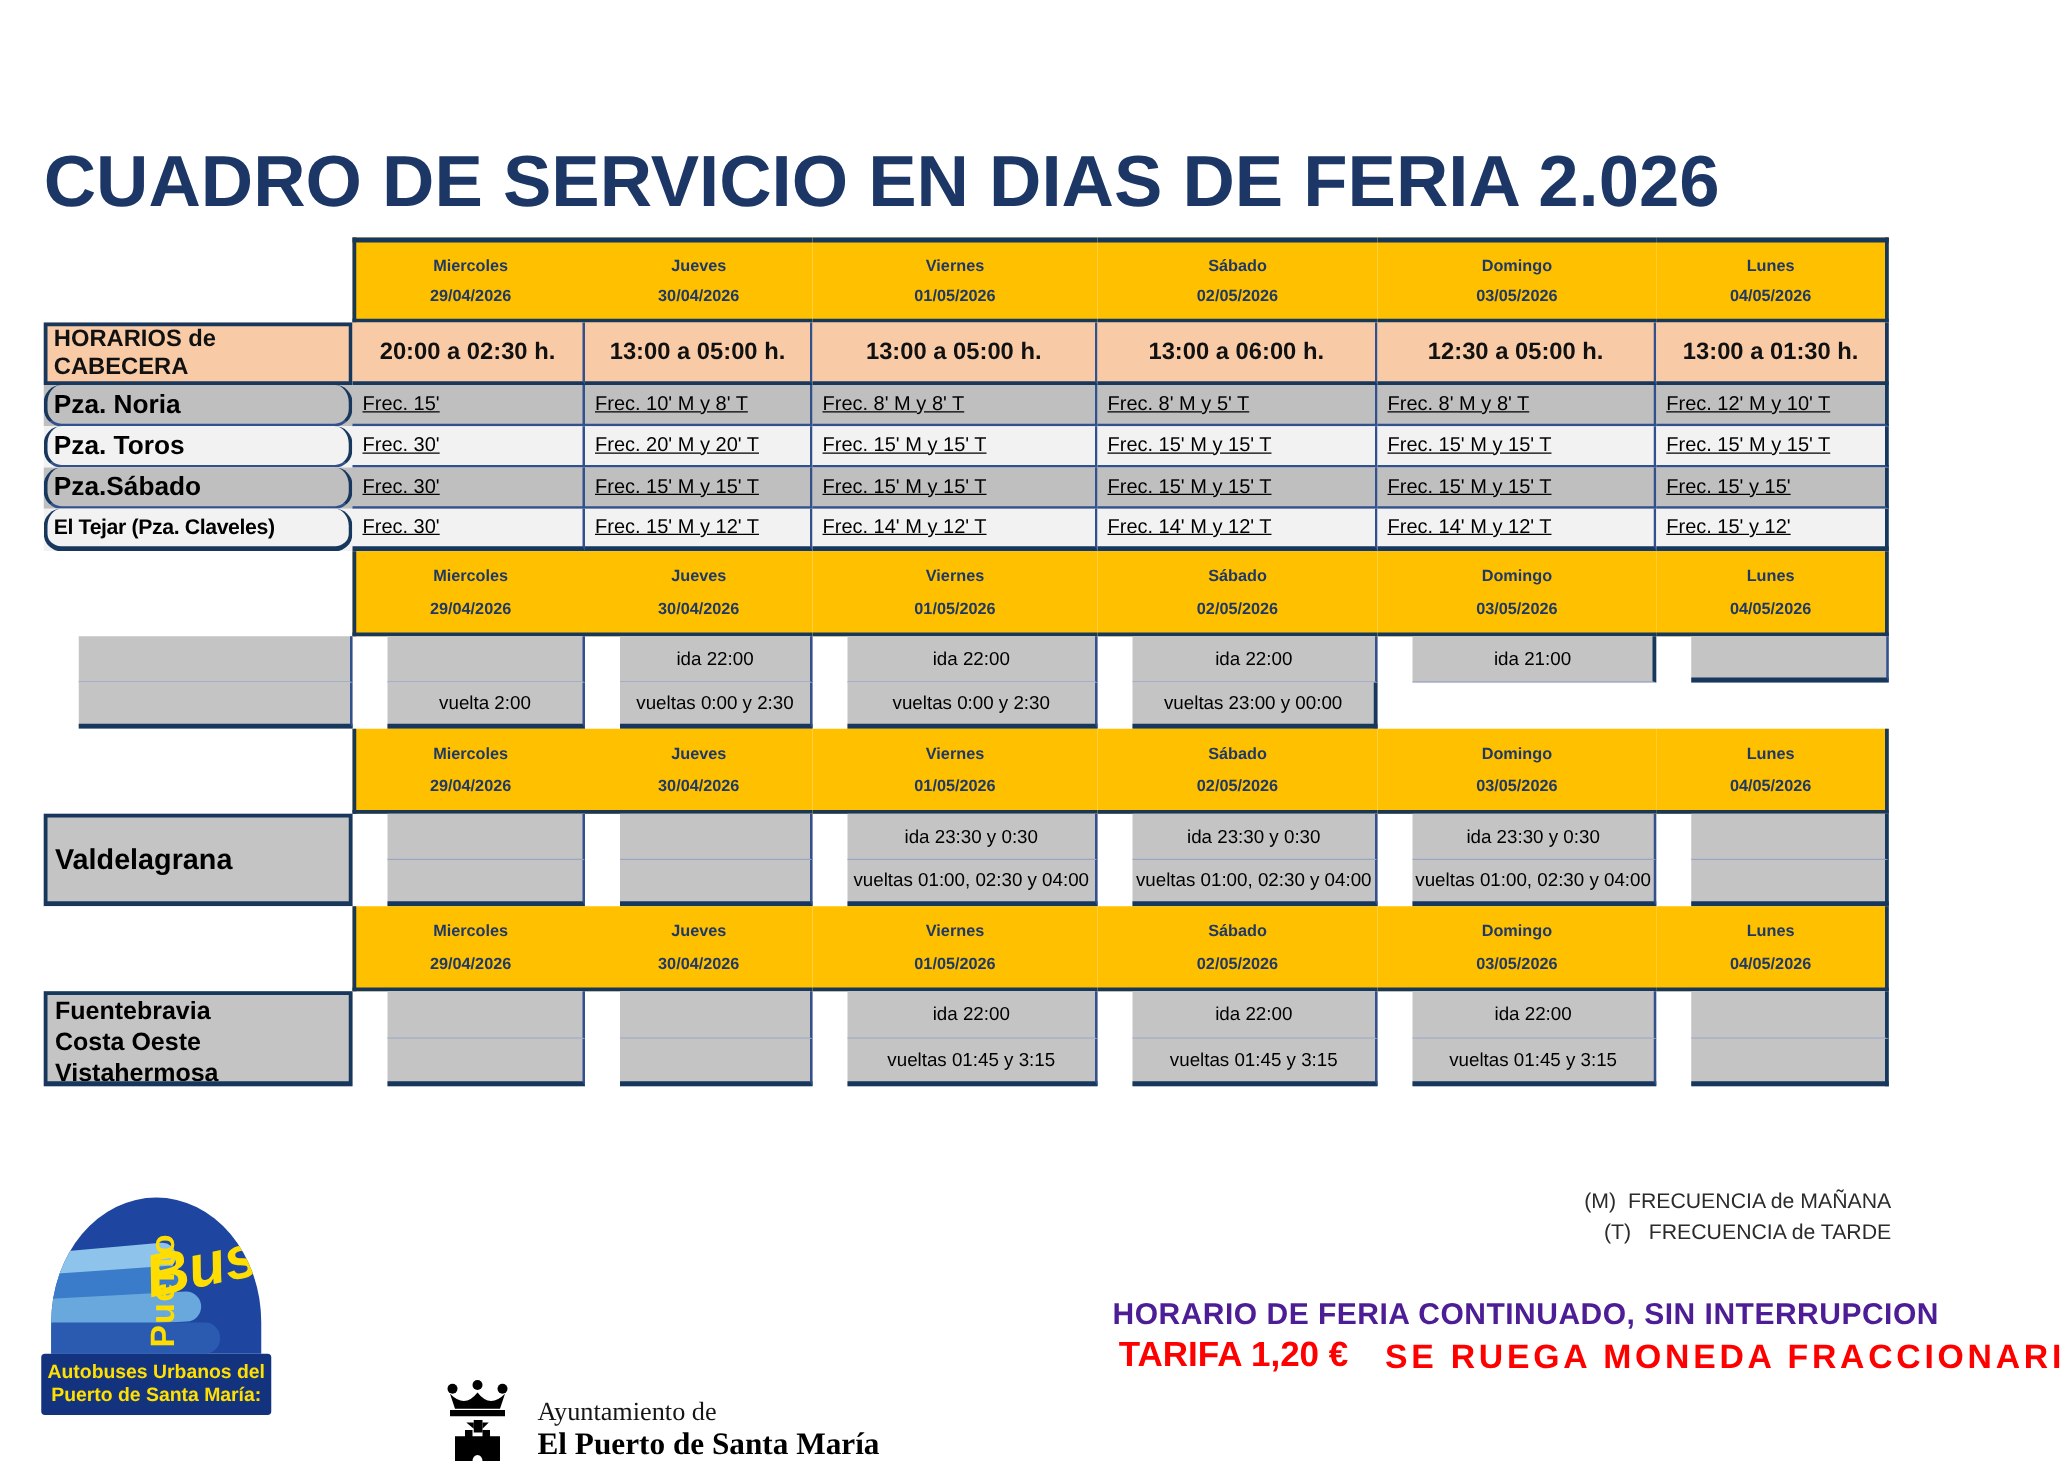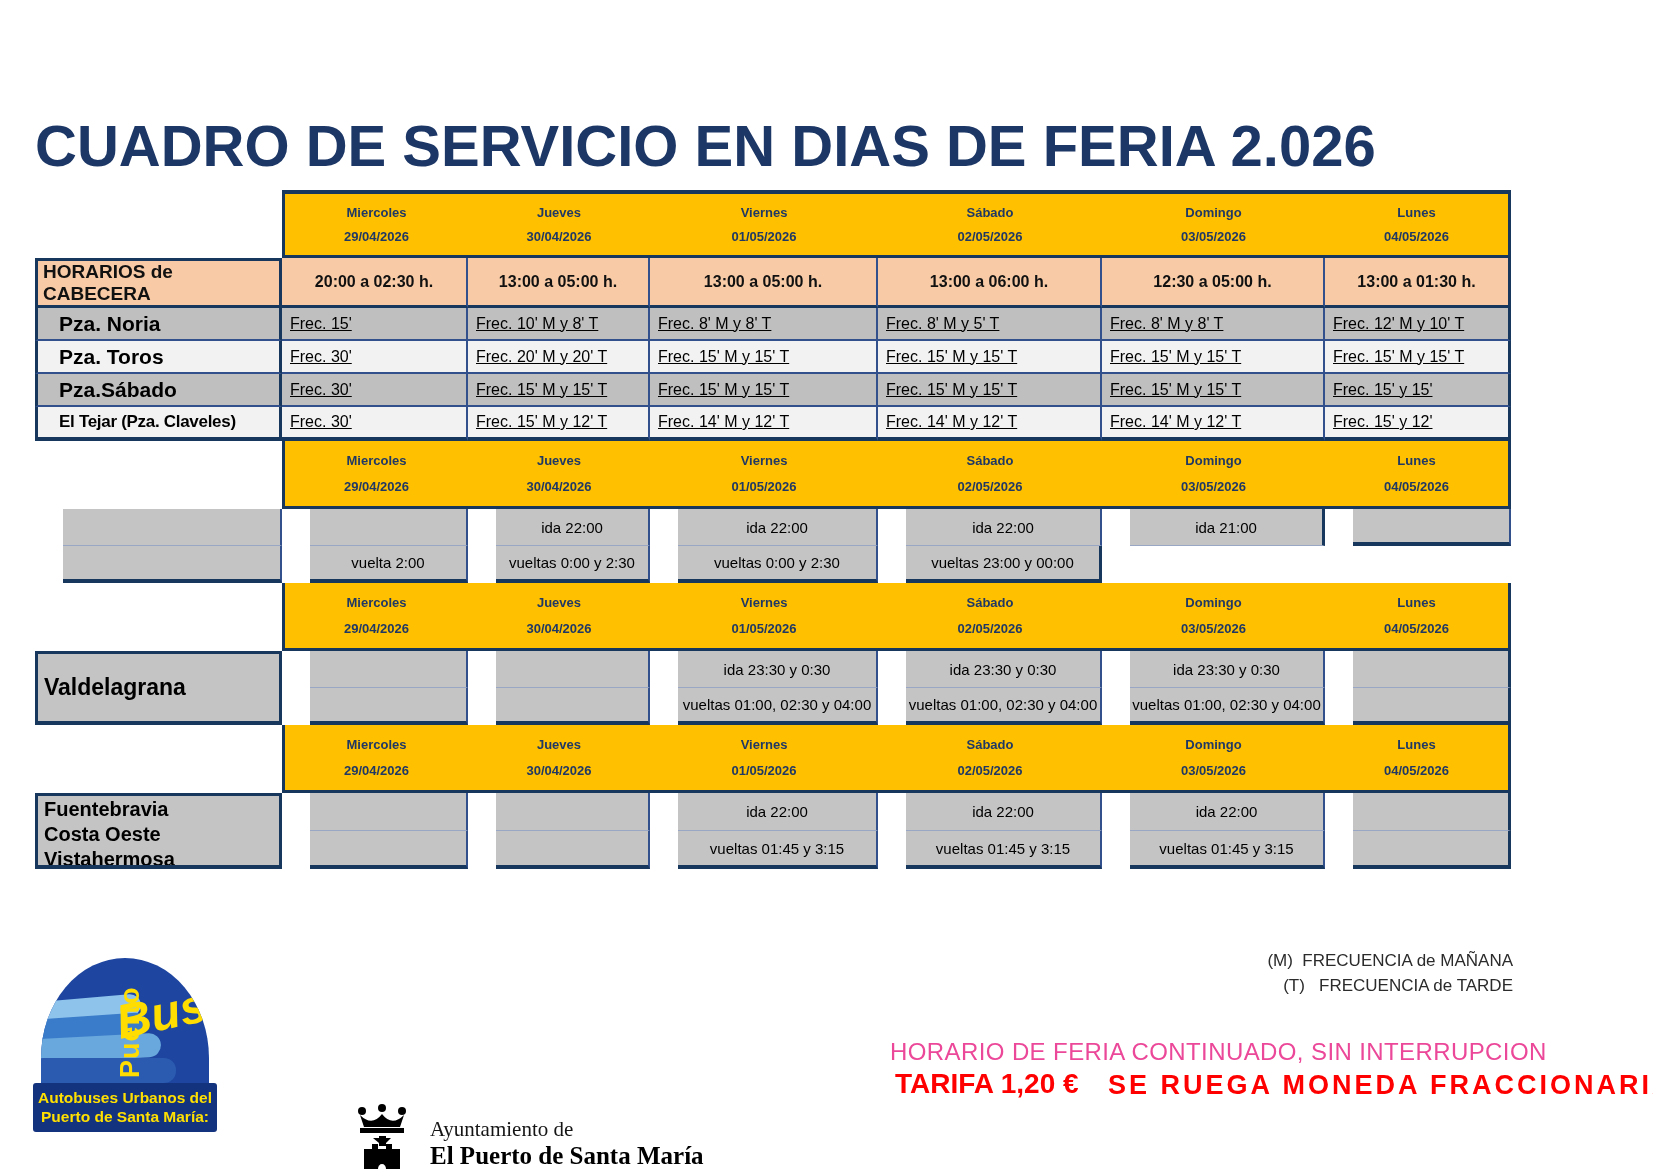--- a/index.html
+++ b/index.html
@@ -22,29 +22,29 @@
   .dayc{background:#ffc000;flex-direction:column;justify-content:space-evenly;
         border-bottom:3px solid #17375d;}
   .hdrTop .dayc{border-top:4px solid #17375d;}
   .dayc.cfirst{border-left:3px solid #17375d;}
   .dayc.clast{border-right:3px solid #17375d;}
   .dtxt{font-weight:bold;color:#203864;font-size:13px;line-height:1;}
 
   
   .cabl{background:#f8cba6;border:3px solid #17375d;font-weight:bold;font-size:19px;
         padding-left:5px;color:#111;}
-  .cabv{background:#f8cba6;justify-content:center;font-weight:bold;font-size:16px;color:#111;
+  .cabv{background:#f8cba6;justify-content:center;font-weight:bold;font-size:19px;color:#111;
         border-bottom:3px solid #17375d;border-right:2px solid #31508c;}
   .cabv.clast{border-right:3px solid #17375d;}
 
   
   .gray{background:#bfbfbf;}
   .light{background:#f2f2f2;}
   .freql{border-left:3px solid #17375d;border-right:3px solid #17375d;
-         border-bottom:2px solid #31508c;font-weight:bold;font-size:21px;padding-left:21px;}
+         border-bottom:2px solid #31508c;font-weight:bold;font-size:21px;padding-left:5px;border-radius:14px;}
   .freql.small{font-size:17px;letter-spacing:-0.3px;}
   .fv{font-size:16px;padding-left:8px;border-right:2px solid #31508c;border-bottom:2px solid #31508c;text-decoration:underline;}
   .fv.clast{border-right:3px solid #17375d;}
   .lastrow .freql,.lastrow .fv{border-bottom:4px solid #17375d;}
 
   
   .secgrid{display:grid;grid-template-columns:247px 186px 182px 228px 224px 223px 186px;}
   .rows37{grid-template-rows:37px 37px;}
   .rows38{grid-template-rows:38px 38px;}
   .slbl{grid-row:1 / span 2;grid-column:1;background:#c4c4c4;display:flex;flex-direction:column;
@@ -55,22 +55,22 @@
   .sval{background:#c4c4c4;display:flex;align-items:center;justify-content:center;
         font-size:15px;border-right:2px solid #31508c;overflow:hidden;white-space:nowrap;margin-left:28px;}
   .sval.r1{border-bottom:1px solid #9aa7c4;}
   .sval.r2{border-bottom:4px solid #17375d;}
   .sval.clast{border-right:3px solid #17375d;}
 
   
   .legend{position:absolute;right:140px;top:948px;text-align:right;font-size:17px;
           color:#2b2b2b;line-height:25px;}
   .legend div{white-space:pre;}
-  .note-continuous{position:absolute;left:890px;top:1038px;font-size:24px;font-weight:normal;
-          letter-spacing:0.4px;white-space:nowrap;color:#ec4899;}
+  .note-continuous{position:absolute;left:890px;top:1038px;font-size:24px;font-weight:bold;
+          letter-spacing:0.4px;white-space:nowrap;color:#4c1d95;}
   .fare{position:absolute;left:895px;top:1068px;font-size:28px;font-weight:bold;color:#ff0000;
         white-space:nowrap;}
   .coins{position:absolute;left:1108px;top:1070px;font-size:27px;font-weight:bold;color:#ff0000;
         letter-spacing:3px;white-space:nowrap;}
 
   
   .pb-logo{position:absolute;left:33px;top:958px;width:184px;}
   .pb-dome{position:relative;width:168px;height:125px;margin-left:8px;background:#1e46a0;
            border-radius:50% 50% 0 0 / 80% 80% 0 0;overflow:hidden;}
   .pb-wave{position:absolute;border-radius:12px;}

